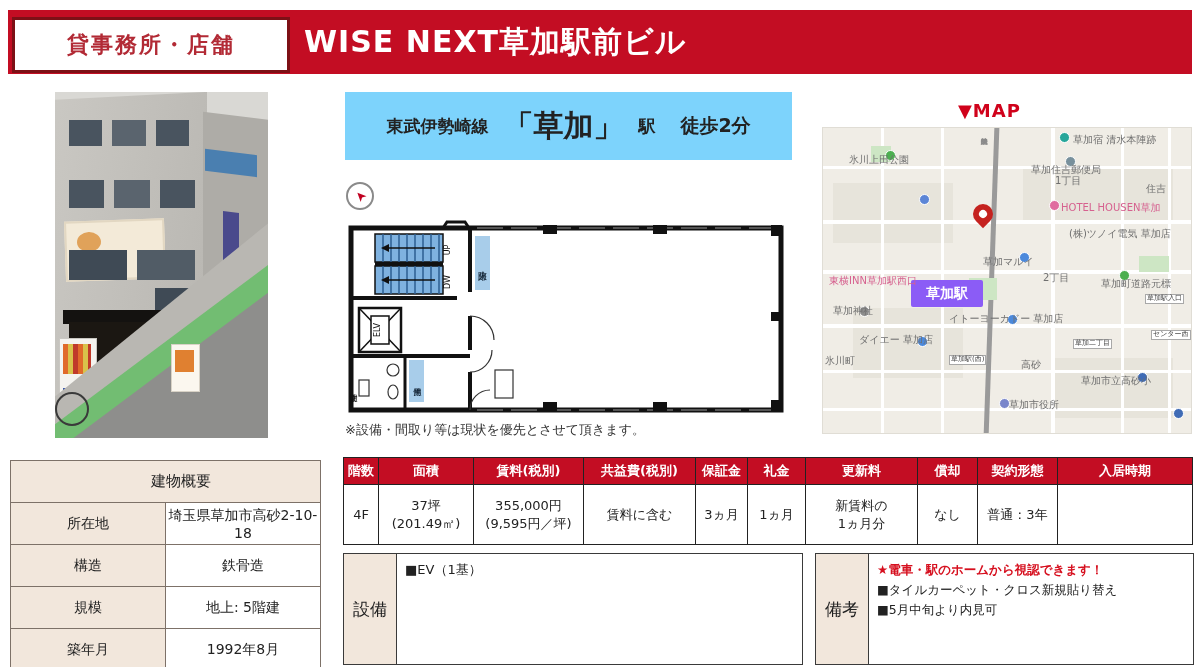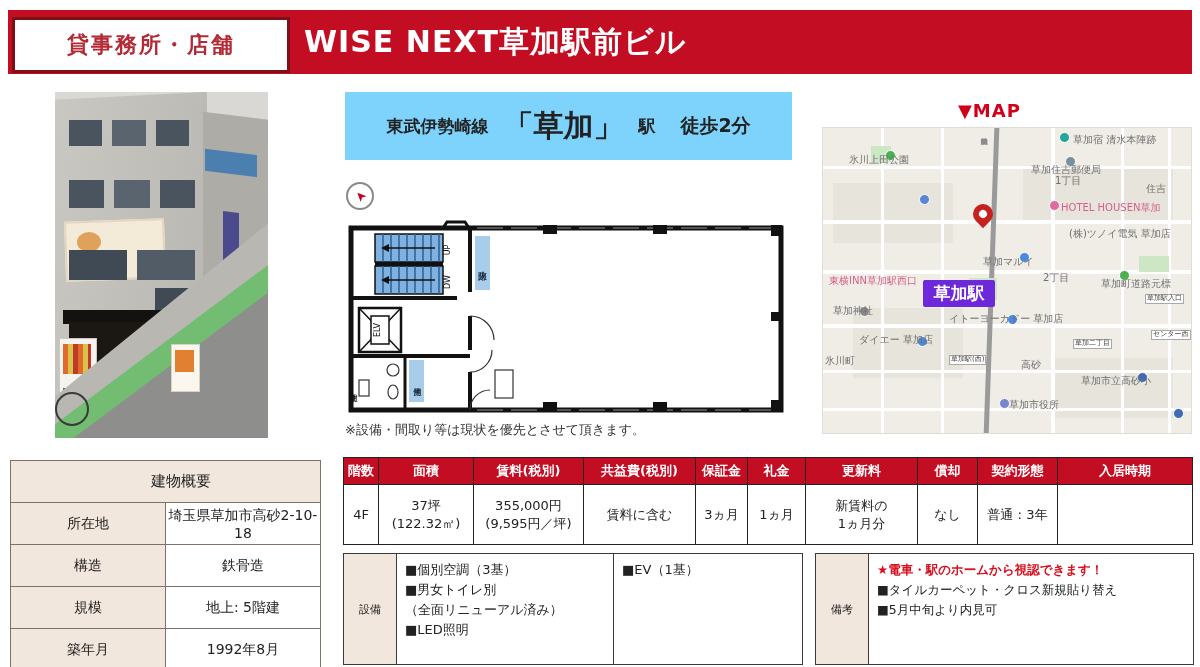--- a/index.html
+++ b/index.html
@@ -32,36 +32,36 @@
   .road-v{position:absolute;top:0;height:100%;background:#fff;}
   .rail{position:absolute;left:166px;top:-4px;width:5px;height:315px;background:#9a9a9a;transform:rotate(2deg);}
   .park{position:absolute;background:#cde6c4;}
   .map-label{position:absolute;font-size:10px;color:#6f6f6f;white-space:nowrap;line-height:1.1;}
   .map-label.pink{color:#d6618f;}
   .map-label.boxed{background:#fff;border:1px solid #a8a8a8;color:#444;font-size:7px;padding:0 1px;}
   .map-label.vert{writing-mode:vertical-rl;font-size:7px;color:#8a8a8a;}
   .pin{position:absolute;width:9px;height:9px;border-radius:50%;border:1px solid #fff;}
   .main-pin{position:absolute;left:150px;top:76px;width:20px;height:20px;background:#c5221f;border-radius:50% 50% 50% 0;transform:rotate(-45deg);}
   .main-pin::after{content:"";position:absolute;left:6px;top:6px;width:8px;height:8px;background:#fff;border-radius:50%;}
-  .sta-badge{position:absolute;left:100px;top:152px;width:72px;height:27px;background:#6d28d9;color:#fff;font-size:17px;font-weight:bold;display:flex;align-items:center;justify-content:center;border-radius:2px;}
+  .sta-badge{position:absolute;left:88px;top:152px;width:72px;height:27px;background:#8b5cf6;color:#fff;font-size:14px;font-weight:bold;display:flex;align-items:center;justify-content:center;border-radius:2px;}
   
   .btable{left:10px;top:460px;width:311px;border-collapse:collapse;table-layout:fixed;}
   .btable td{border:1.5px solid #7d7168;height:39px;text-align:center;font-size:14px;color:#222;background:#fff;}
   .btable .hd{background:#f2e7dc;font-size:15px;padding-left:32px;}
   .btable .lb{background:#f2e7dc;width:80px;}
   
   .utable{left:343px;top:457px;width:849px;border-collapse:collapse;table-layout:fixed;}
   .utable td{border:1.2px solid #222;text-align:center;color:#222;background:#fff;}
   .utable .th{background:#c30d23;color:#fff;font-weight:bold;font-size:13px;height:24px;}
   .utable .va{height:57px;font-size:13px;}
   .pre{white-space:pre-line;line-height:1.35;}
   
   .fbox{left:343px;top:553px;width:458px;height:110px;border:1.5px solid #3a3a3a;display:flex;background:#fff;}
   .rbox{left:815px;top:553px;width:377px;height:110px;border:1.5px solid #3a3a3a;display:flex;background:#fff;}
-  .boxlabel{width:52px;background:#f2e7dc;border-right:1.5px solid #3a3a3a;display:flex;align-items:center;justify-content:center;font-size:11px;color:#222;flex:none;}
+  .boxlabel{width:52px;background:#f2e7dc;border-right:1.5px solid #3a3a3a;display:flex;align-items:center;justify-content:center;font-size:17px;color:#222;flex:none;}
   .fcol{padding:6px 8px;font-size:13px;color:#222;line-height:1.55;}
   .fcol1{width:200px;border-right:1.2px solid #3a3a3a;flex:none;}
   .fcol2{flex:1;}
   .rcontent{padding:6px 8px;font-size:12.5px;color:#222;line-height:1.6;}
   .hl{color:#d60f1e;font-weight:bold;}
   
   .p-el{position:absolute;}
 </style>
 </head>
 <body>
@@ -303,43 +303,37 @@
     <td class="th">保証金</td>
     <td class="th">礼金</td>
     <td class="th">更新料</td>
     <td class="th">償却</td>
     <td class="th">契約形態</td>
     <td class="th">入居時期</td>
   </tr>
   <tr>
     <td class="va">4F</td>
     <td class="va pre">37坪
-(122.32㎡)</td>
+(201.49㎡)</td>
     <td class="va pre">355,000円
 (9,595円／坪)</td>
     <td class="va">賃料に含む</td>
     <td class="va">3ヵ月</td>
     <td class="va">1ヵ月</td>
     <td class="va pre">新賃料の
 1ヵ月分</td>
     <td class="va">なし</td>
     <td class="va">普通：3年</td>
     <td class="va"></td>
   </tr>
 </tbody>
   </table>
 
 <div class="abs fbox">
   <div class="boxlabel">設備</div>
-  <div class="fcol fcol1">
-    <div>■個別空調（3基）</div>
-    <div>■男女トイレ別</div>
-    <div>（全面リニューアル済み）</div>
-    <div>■LED照明</div>
-  </div>
   <div class="fcol fcol2">
     <div>■EV（1基）</div>
   </div>
 </div>
 
 <div class="abs rbox">
   <div class="boxlabel">備考</div>
   <div class="rcontent">
     <div class="hl">★電車・駅のホームから視認できます！</div>
     <div>■タイルカーペット・クロス新規貼り替え</div>

